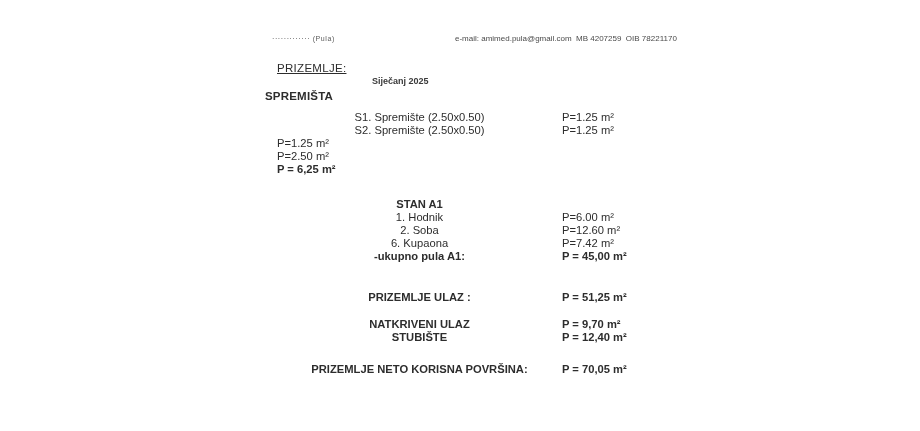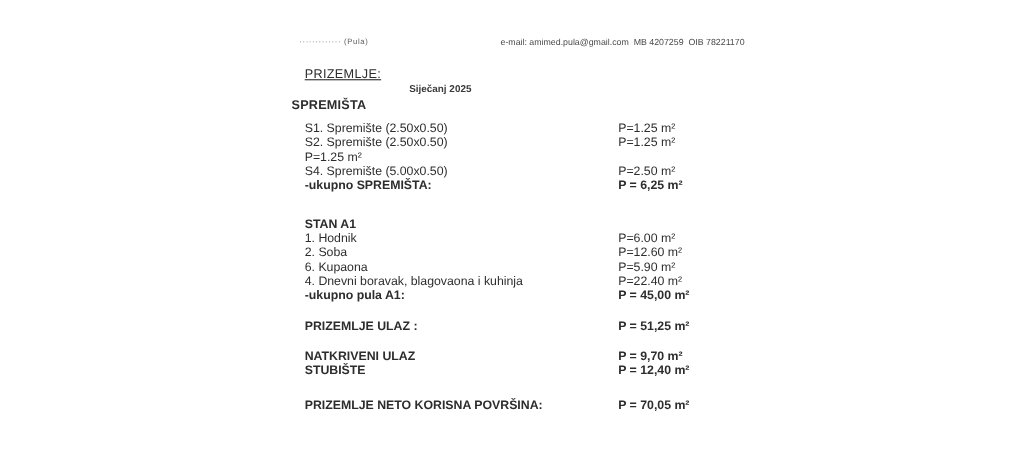--- a/index.html
+++ b/index.html
@@ -50,20 +50,21 @@
   .sec-heading {
     left: 265px;
     font-size: 11.5px; font-weight: bold;
     letter-spacing: 0.2px;
   }
   .rows { left: 277px; width: 430px; }
   .row {
     display: flex;
     line-height: 13px;
     font-size: 11.2px;
+    text-align: center;
   }
   .row .lbl { width: 285px; flex: 0 0 285px; white-space: pre; }
   .row .val { white-space: pre; }
   .row.total { font-weight: bold; }
   .row.bold  { font-weight: bold; }
 </style>
 </head>
 <body>
 
 <div class="abs header">
@@ -82,48 +83,42 @@
     <span class="val">P=1.25 m²</span>
   </div>
   <div class="row">
     <span class="lbl">S2. Spremište (2.50x0.50)</span>
     <span class="val">P=1.25 m²</span>
   </div>
   <div class="row">
     <span class="val">P=1.25 m²</span>
   </div>
   <div class="row">
-    <span class="lbl">S4. Spremište (5.00x0.50)</span>
     <span class="val">P=2.50 m²</span>
   </div>
   <div class="row total">
-    <span class="lbl">-ukupno SPREMIŠTA:</span>
     <span class="val">P = 6,25 m²</span>
   </div>
 </div>
 
 <div class="abs rows" style="top:198px">
   <div class="row bold">
     <span class="lbl">STAN A1</span>
   </div>
   <div class="row">
     <span class="lbl">1. Hodnik</span>
     <span class="val">P=6.00 m²</span>
   </div>
   <div class="row">
     <span class="lbl">2. Soba</span>
     <span class="val">P=12.60 m²</span>
   </div>
   <div class="row">
     <span class="lbl">6. Kupaona</span>
-    <span class="val">P=5.90 m²</span>
-  </div>
-  <div class="row">
-    <span class="lbl">4. Dnevni boravak, blagovaona i kuhinja</span>
-    <span class="val">P=22.40 m²</span>
+    <span class="val">P=7.42 m²</span>
   </div>
   <div class="row total">
     <span class="lbl">-ukupno pula A1:</span>
     <span class="val">P = 45,00 m²</span>
   </div>
 </div>
 
 <div class="abs rows" style="top:291px">
   <div class="row bold">
     <span class="lbl">PRIZEMLJE ULAZ :</span>

